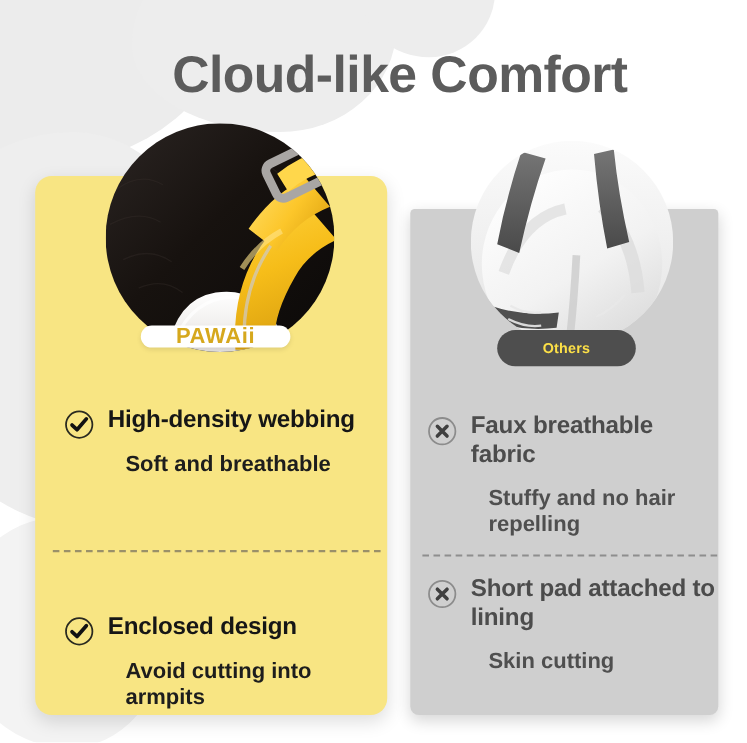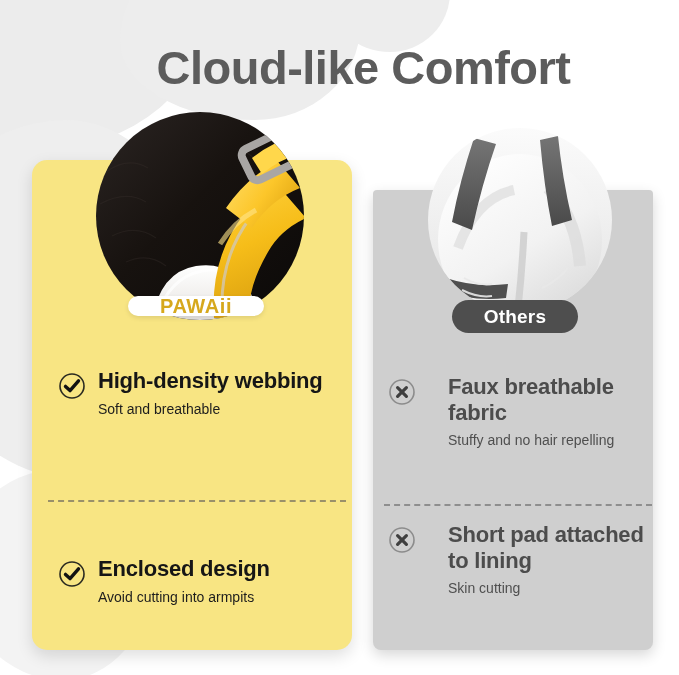--- a/index.html
+++ b/index.html
@@ -125,22 +125,22 @@
     color: #d6a81d;
     font-size: 20px;
     letter-spacing: 0.6px;
     box-shadow: 0 2px 5px rgba(0,0,0,0.10);
   }
   #badge-others {
     left: 452px; top: 300px;
     width: 126px; height: 33px;
     background: #4e4e4e;
     border-radius: 17px;
-    color: #ffffff;
-    font-size: 19px;
+    color: #fde047;
+    font-size: 13px;
     letter-spacing: 0.2px;
   }
 
   
   .feature {
     position: absolute;
     display: flex;
     align-items: flex-start;
     z-index: 6;
   }
@@ -153,33 +153,33 @@
   .f-icon svg { display: block; width: 28px; height: 28px; }
   .f-text { min-width: 0; }
   .f-title {
     font-size: 22px;
     font-weight: 700;
     line-height: 1.16;
     letter-spacing: -0.2px;
     margin: 0 0 7px 0;
   }
   .f-sub {
-    font-size: 14px;
-    font-weight: 400;
+    font-size: 20px;
+    font-weight: 700;
     line-height: 1.2;
-    margin: 0;
+    margin: 16px;
   }
   
   #feature-pawaii-1, #feature-pawaii-2 { left: 58px; width: 290px; }
   #feature-pawaii-1 { top: 368px; }
   #feature-pawaii-2 { top: 556px; }
   #feature-pawaii-1 .f-title, #feature-pawaii-2 .f-title { color: #161616; }
   #feature-pawaii-1 .f-sub,  #feature-pawaii-2 .f-sub  { color: #1d1d1d; }
   
-  #feature-others-1, #feature-others-2 { left: 388px; width: 262px; gap: 20px; }
+  #feature-others-1, #feature-others-2 { left: 388px; width: 262px; }
   #feature-others-1 { top: 374px; }
   #feature-others-2 { top: 522px; }
   #feature-others-1 .f-title, #feature-others-2 .f-title { color: #4c4c4c; }
   #feature-others-1 .f-sub,  #feature-others-2 .f-sub  { color: #4f4f4f; }
 
   
   .divider {
     position: absolute;
     height: 0;
     z-index: 6;

